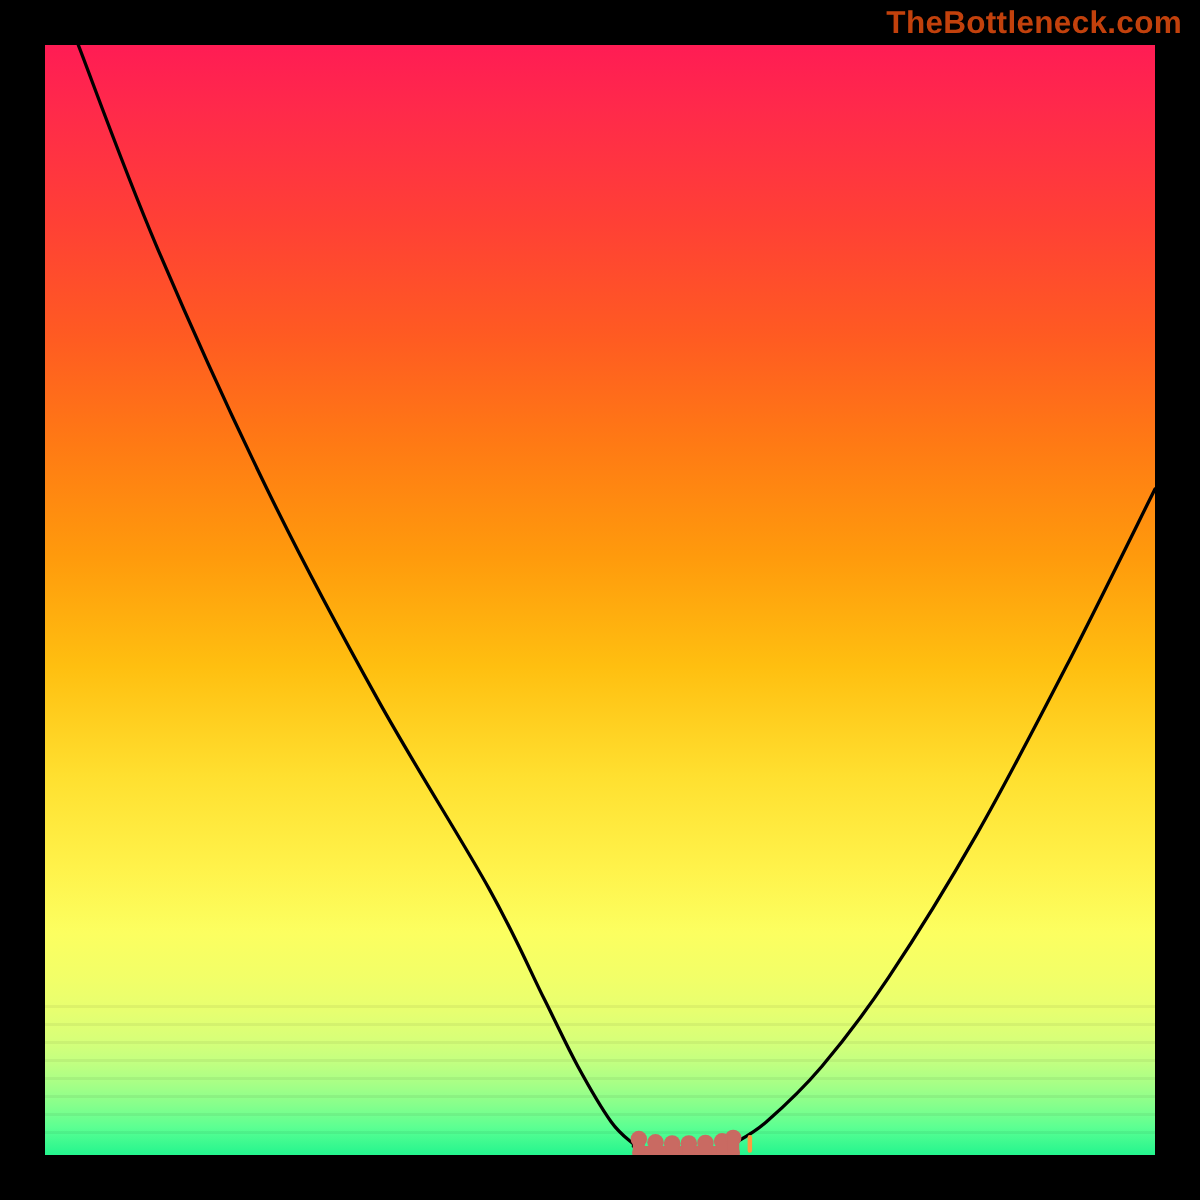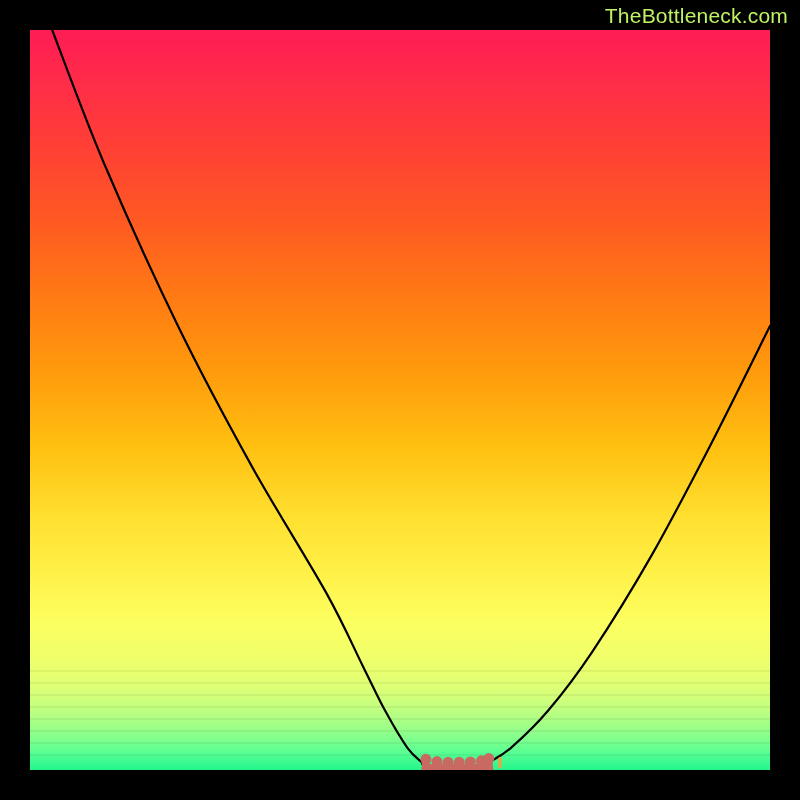--- a/index.html
+++ b/index.html
@@ -59,24 +59,25 @@
     background: rgba(0,0,0,0.05);
   }
   svg.curves {
     position: absolute;
     inset: 0;
   }
   .watermark {
     position: absolute;
     top: 4px;
     right: 12px;
-    color: #bef264;
+    color: #c2410c;
     font-size: 21px;
     letter-spacing: 0.2px;
     user-select: none;
+    font-weight: bold;
   }
 </style>
 </head>
 <body>
 
 <div class="stage">
 
   <div class="watermark">TheBottleneck.com</div>
 
   <div class="plot">

